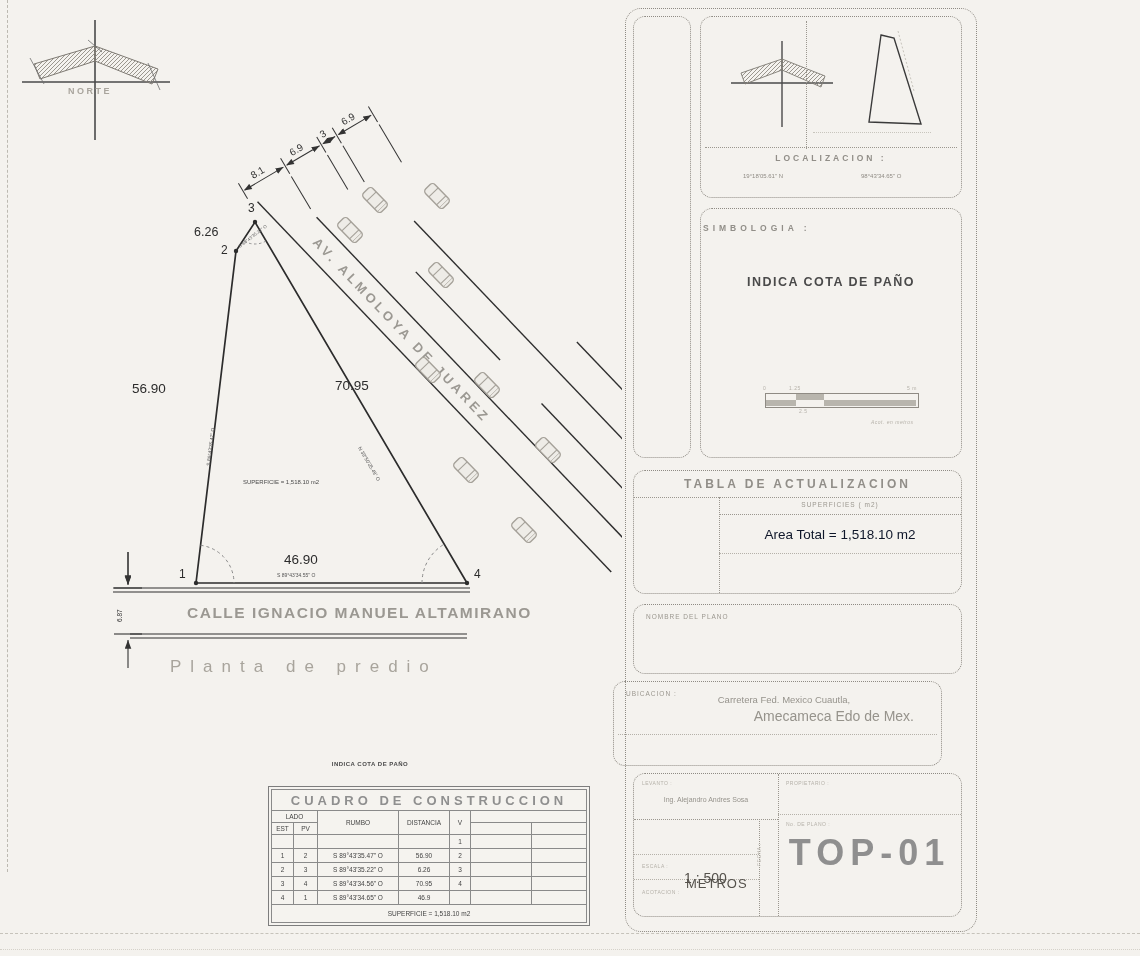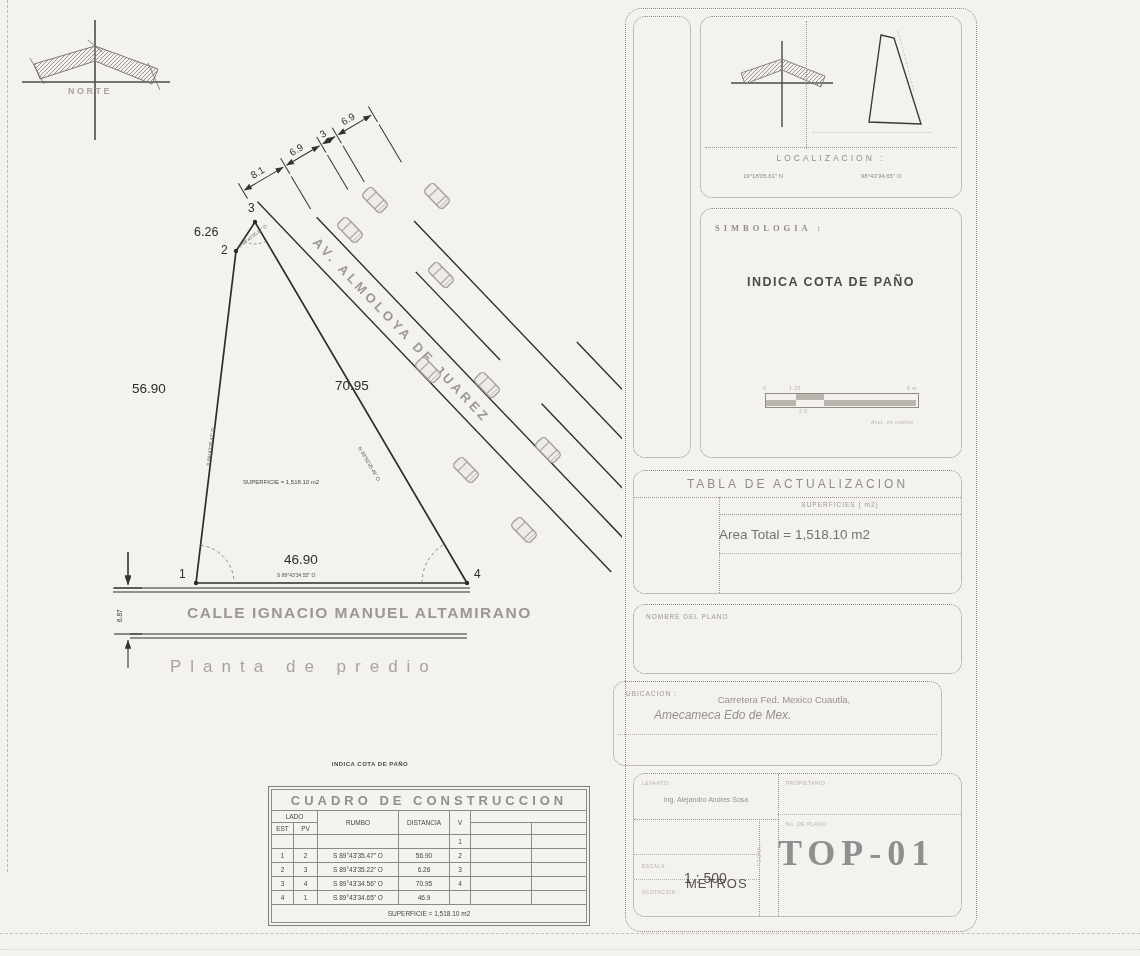--- a/index.html
+++ b/index.html
@@ -19,21 +19,21 @@
   table.cuadro td,table.cuadro th{border:1px solid #8a8a8a;font-size:6.5px;font-weight:normal;
       text-align:center;padding:0;height:11px;color:#444;}
   table.cuadro .datarow td{height:13px;}
   .cuadro-footer{font-size:7.5px;height:17px !important;color:#444;}
   
   .panelbox{border:1px dotted #8f8b84;border-radius:12px;background:transparent;}
   .lbl-tiny{font-size:6.5px;color:#9b978f;letter-spacing:1px;}
   .lbl-faint{font-size:5px;color:#b5b1a9;letter-spacing:.5px;}
   .dotline{border-top:1px dotted #9b978f;}
   .dotvline{border-left:1px dotted #9b978f;}
-  .gray-head{color:#918e88;font-weight:normal;letter-spacing:3px;}
+  .gray-head{color:#918e88;font-weight:bold;letter-spacing:3px;}
   .top01{font-size:36px;font-weight:bold;color:#8f8f8f;letter-spacing:6px;}
   .scale-seg{height:6px;float:left;}
 </style>
 </head>
 <body>
 
 <svg class="abs" style="left:0;top:0" width="622" height="956" viewBox="0 0 622 956">
   <defs>
     <pattern id="hatch" patternUnits="userSpaceOnUse" width="4" height="4">
       <path d="M0,4 l4,-4" stroke="#9a968e" stroke-width="1"></path>
@@ -250,21 +250,21 @@
     <line x1="37" y1="2" x2="53" y2="62" stroke="#c8c5bd" stroke-width="1" stroke-dasharray="2,2"></line>
   </svg>
   <div class="abs dotline" style="left:112px;top:115px;width:118px;border-color:#c8c5bd;"></div>
   <div class="abs dotline" style="left:4px;top:130px;width:252px;"></div>
   <div class="abs gray-head" style="left:0;top:136px;width:260px;text-align:center;font-size:8.5px;">LOCALIZACION :</div>
   <div class="abs" style="left:42px;top:156px;font-size:6px;color:#8f8b84;">19°18'05.61" N</div>
   <div class="abs" style="left:160px;top:156px;font-size:6px;color:#8f8b84;">98°43'34.65" O</div>
 </div>
 
 <div class="abs panelbox" style="left:700px;top:208px;width:260px;height:248px;">
-  <div class="abs" style="left:14px;top:14px;font-size:8.5px;color:#918e88;letter-spacing:4px;font-weight:bold;font-family:Liberation Serif, serif;">SIMBOLOGIA :</div>
+  <div class="abs" style="left:2px;top:14px;font-size:8.5px;color:#918e88;letter-spacing:4px;font-weight:bold;">SIMBOLOGIA :</div>
   <div class="abs" style="left:0;top:66px;width:260px;text-align:center;font-size:12.5px;font-weight:bold;color:#4a4a4a;letter-spacing:1.5px;">INDICA COTA DE PAÑO</div>
 
   <div class="abs" style="left:64px;top:184px;width:152px;height:13px;border:1px solid #8f8b84;">
     <div class="scale-seg" style="width:30px;background:#f4f2ee;"></div>
     <div class="scale-seg" style="width:28px;background:#b8b5ad;"></div>
     <div class="scale-seg" style="width:92px;background:#f4f2ee;"></div>
     <div class="scale-seg" style="width:30px;background:#b8b5ad;"></div>
     <div class="scale-seg" style="width:28px;background:#f4f2ee;"></div>
     <div class="scale-seg" style="width:92px;background:#b8b5ad;"></div>
   </div>
@@ -274,32 +274,32 @@
   <div class="abs lbl-faint" style="left:98px;top:199px;">2.5</div>
   <div class="abs lbl-faint" style="left:170px;top:210px;font-style:italic;">Acot. en metros</div>
 </div>
 
 <div class="abs panelbox" style="left:633px;top:470px;width:327px;height:122px;">
   <div class="abs gray-head" style="left:0;top:6px;width:327px;text-align:center;font-size:12px;">TABLA DE ACTUALIZACION</div>
   <div class="abs dotline" style="left:0;top:26px;width:327px;"></div>
   <div class="abs dotvline" style="left:85px;top:26px;height:96px;"></div>
   <div class="abs lbl-tiny" style="left:85px;top:30px;width:242px;text-align:center;">SUPERFICIES ( m2)</div>
   <div class="abs dotline" style="left:85px;top:43px;width:242px;"></div>
-  <div class="abs" style="left:85px;top:56px;width:242px;font-size:13.5px;color:#737373;">Area Total = 1,518.10 m2</div>
+  <div class="abs" style="left:85px;top:56px;width:242px;text-align:center;font-size:13.5px;color:#0f172a;">Area Total = 1,518.10 m2</div>
   <div class="abs dotline" style="left:85px;top:82px;width:242px;border-color:#b5b1a9;"></div>
 </div>
 
 <div class="abs panelbox" style="left:633px;top:604px;width:327px;height:68px;">
   <div class="abs lbl-tiny" style="left:12px;top:8px;">NOMBRE DEL PLANO</div>
 </div>
 
 <div class="abs panelbox" style="left:613px;top:681px;width:327px;height:83px;">
   <div class="abs lbl-tiny" style="left:12px;top:8px;">UBICACION :</div>
   <div class="abs" style="left:40px;top:12px;width:260px;text-align:center;font-size:9.5px;color:#96938c;">Carretera Fed. Mexico Cuautla,</div>
-  <div class="abs" style="left:40px;top:26px;width:260px;text-align:left;font-size:12px;color:#96938c;font-style:italic;">Amecameca Edo de Mex.</div>
+  <div class="abs" style="left:40px;top:26px;width:260px;text-align:right;font-size:14px;color:#96938c;">Amecameca Edo de Mex.</div>
   <div class="abs dotline" style="left:4px;top:52px;width:319px;border-color:#b5b1a9;"></div>
 </div>
 
 <div class="abs panelbox" style="left:633px;top:773px;width:327px;height:142px;">
   <div class="abs dotvline" style="left:144px;top:0;height:142px;"></div>
   <div class="abs dotline" style="left:0;top:45px;width:144px;"></div>
   <div class="abs dotvline" style="left:125px;top:45px;height:97px;"></div>
   <div class="abs dotline" style="left:0;top:80px;width:125px;border-color:#b5b1a9;"></div>
   <div class="abs dotline" style="left:0;top:105px;width:125px;border-color:#b5b1a9;"></div>
   <div class="abs dotline" style="left:144px;top:40px;width:183px;border-color:#b5b1a9;"></div>
@@ -309,18 +309,18 @@
 
   <div class="abs lbl-faint" style="left:152px;top:6px;">PROPIETARIO :</div>
   <div class="abs lbl-faint" style="left:152px;top:47px;">No. DE PLANO :</div>
 
   <div class="abs lbl-faint" style="left:8px;top:89px;">ESCALA :</div>
   <div class="abs" style="left:50px;top:96px;font-size:14px;color:#55524c;">1 : 500</div>
   <div class="abs lbl-faint" style="left:8px;top:115px;">ACOTACION :</div>
   <div class="abs" style="left:52px;top:102px;font-size:13px;color:#55524c;letter-spacing:1px;">METROS</div>
   <div class="abs lbl-faint" style="left:122px;top:92px;transform:rotate(-90deg);transform-origin:left top;">FECHA :</div>
 
-  <div class="abs top01" style="left:144px;top:58px;width:183px;text-align:left;font-family:Liberation Serif, serif;">TOP-01</div>
+  <div class="abs top01" style="left:144px;top:58px;width:183px;text-align:center;">TOP-01</div>
 </div>
 
 <div class="abs edge-left"></div>
 <div class="abs edge-bottom1"></div>
 <div class="abs edge-bottom2"></div>
 
 </body></html>

